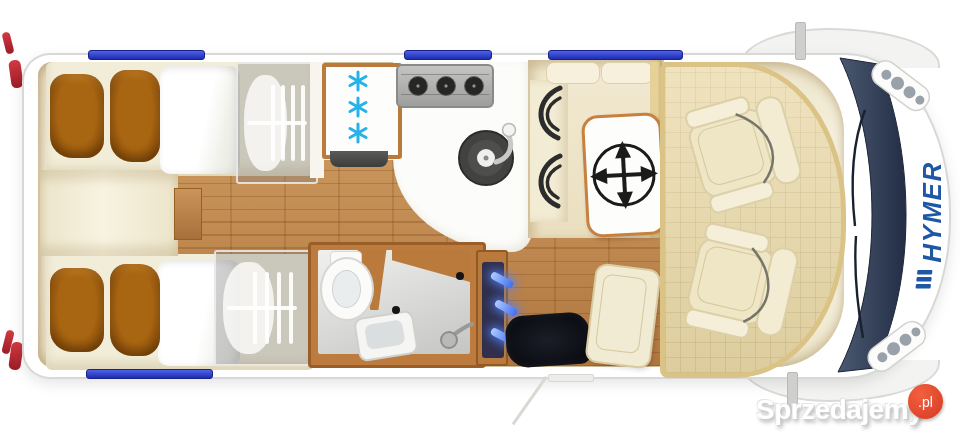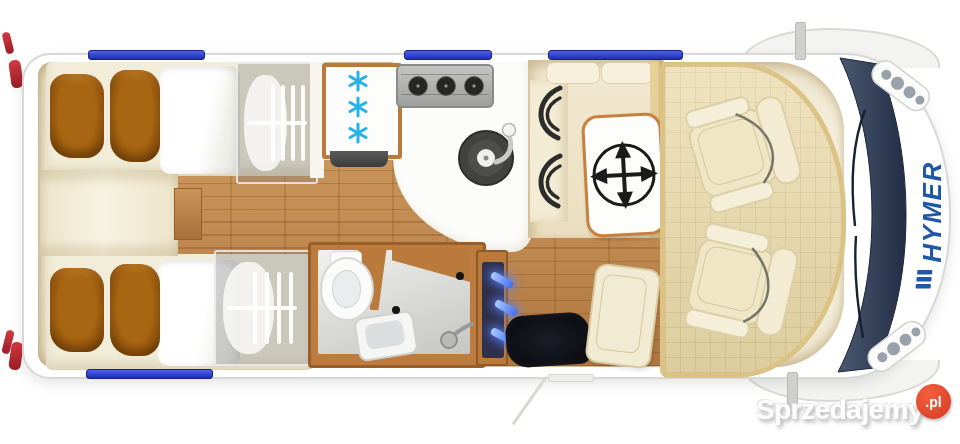--- a/index.html
+++ b/index.html
@@ -99,22 +99,22 @@
   
   .roof-window{height:8px;background:linear-gradient(180deg,#4d63e8,#1e2cb0);border:1px solid #17208c;border-radius:3px;}
   .mirror{background:#cfcfcd;border:1px solid #b9b9b7;border-radius:2px;}
   .door-line{left:545px;top:376px;width:3px;height:58px;background:#d9d9d3;transform:rotate(35deg);transform-origin:top left;}
   .door-step{left:548px;top:374px;width:44px;height:6px;background:#ececea;border:1px solid #d8d8d4;border-radius:2px;}
 
   
   .watermark{left:756px;top:384px;width:200px;height:54px;}
   .wm-text{position:absolute;left:0;top:10px;font-size:28px;font-weight:bold;letter-spacing:-.5px;color:#ffffff;
     text-shadow:-1px -1px 0 #e4e4e4,1px 1px 0 #cfcfcf,2px 3px 4px #a9a9a9;}
-  .wm-badge{position:absolute;left:160px;top:0;width:35px;height:35px;border-radius:50%;
-    background:radial-gradient(circle at 35% 30%,#f3603f,#d43a22);color:#fff;font-size:14px;font-weight:bold;
+  .wm-badge{position:absolute;left:152px;top:0;width:35px;height:35px;border-radius:50%;
+    background:radial-gradient(circle at 35% 30%,#f3603f,#d43a22);color:#fff;font-size:14px;font-weight:normal;
     display:flex;align-items:center;justify-content:center;box-shadow:1px 2px 3px rgba(0,0,0,.25);}
 
   svg text{font-family:"Liberation Sans",sans-serif;font-weight:bold;font-style:italic;}
 </style>
 </head>
 <body>
 
 <div class="scene">
 
   <div class="abs cab-bulge-top"></div>

